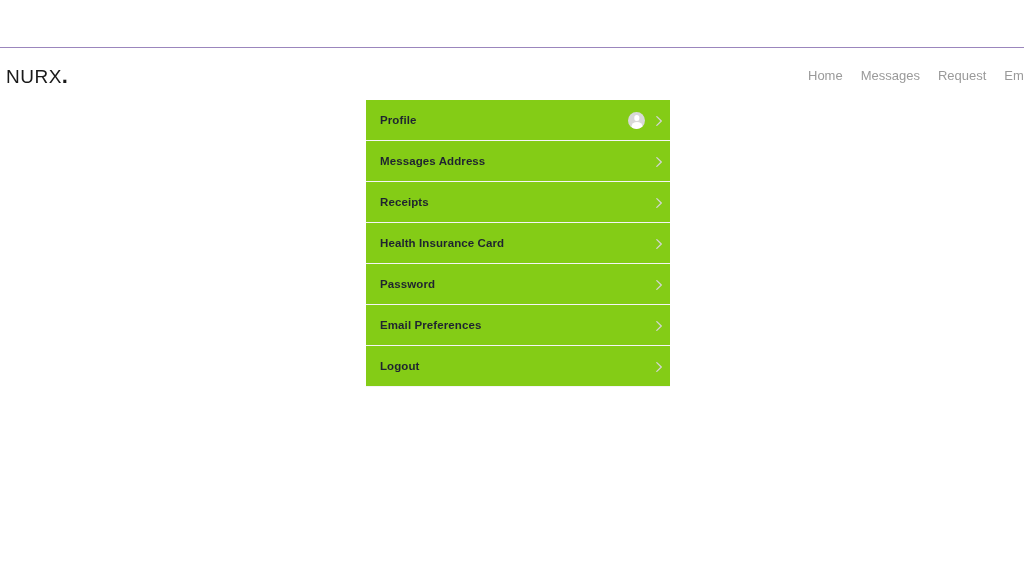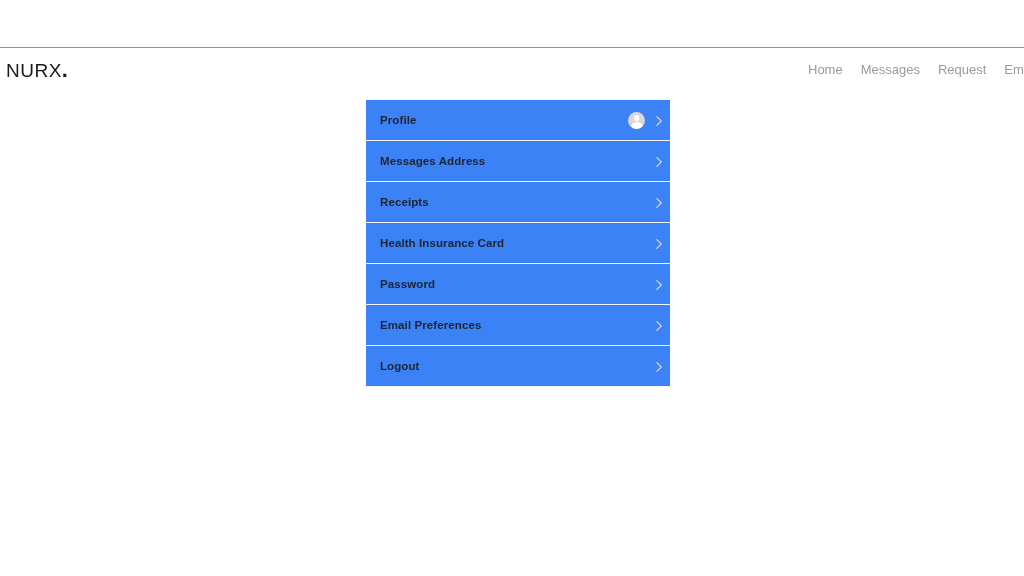--- a/index.html
+++ b/index.html
@@ -29,21 +29,21 @@
   .purple-rule {
     position: absolute;
     left: 0; top: 47px;
     width: 1024px; height: 1px;
     background: #9b86bd;
   }
 
   
   .site-header {
     position: absolute;
-    left: 0; top: 52px;
+    left: 0; top: 58px;
     width: 933px;
     height: 40px;
     background: #ffffff;
     text-decoration: underline;
   }
 
   .brand {
     position: absolute;
     left: 6px; top: 6px;
     font-size: 19px;
@@ -81,21 +81,21 @@
     top: 100px;
     width: 304px;
   }
 
   .list-row {
     position: relative;
     height: 41px;
     display: flex;
     align-items: center;
     border-bottom: 1px solid #f4f4f6;
-    background: #3b82f6;
+    background: #84cc16;
   }
   .list-row:first-child { border-top: 0; }
 
   .row-label {
     font-size: 11.5px;
     font-weight: 700;
     color: #1f2430;
     letter-spacing: 0.1px;
     padding-left: 14px;
     line-height: 16px;

